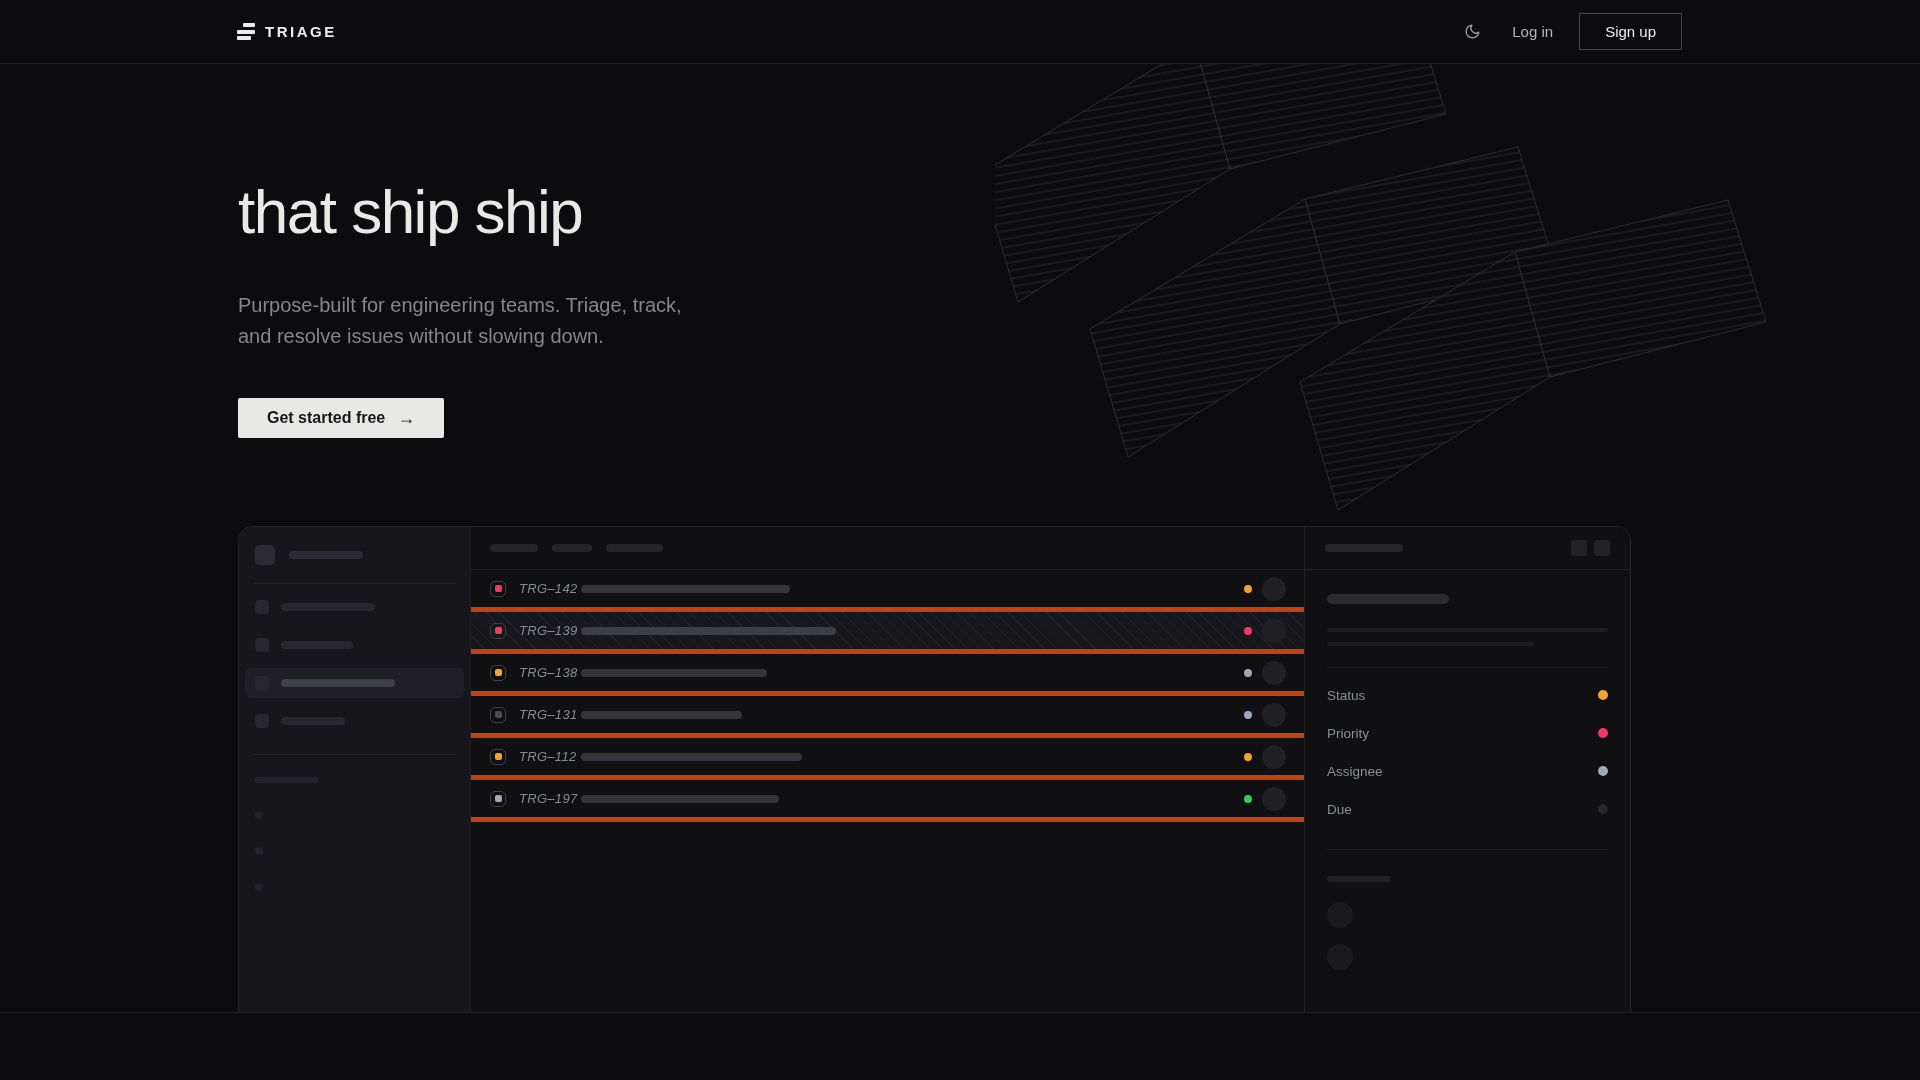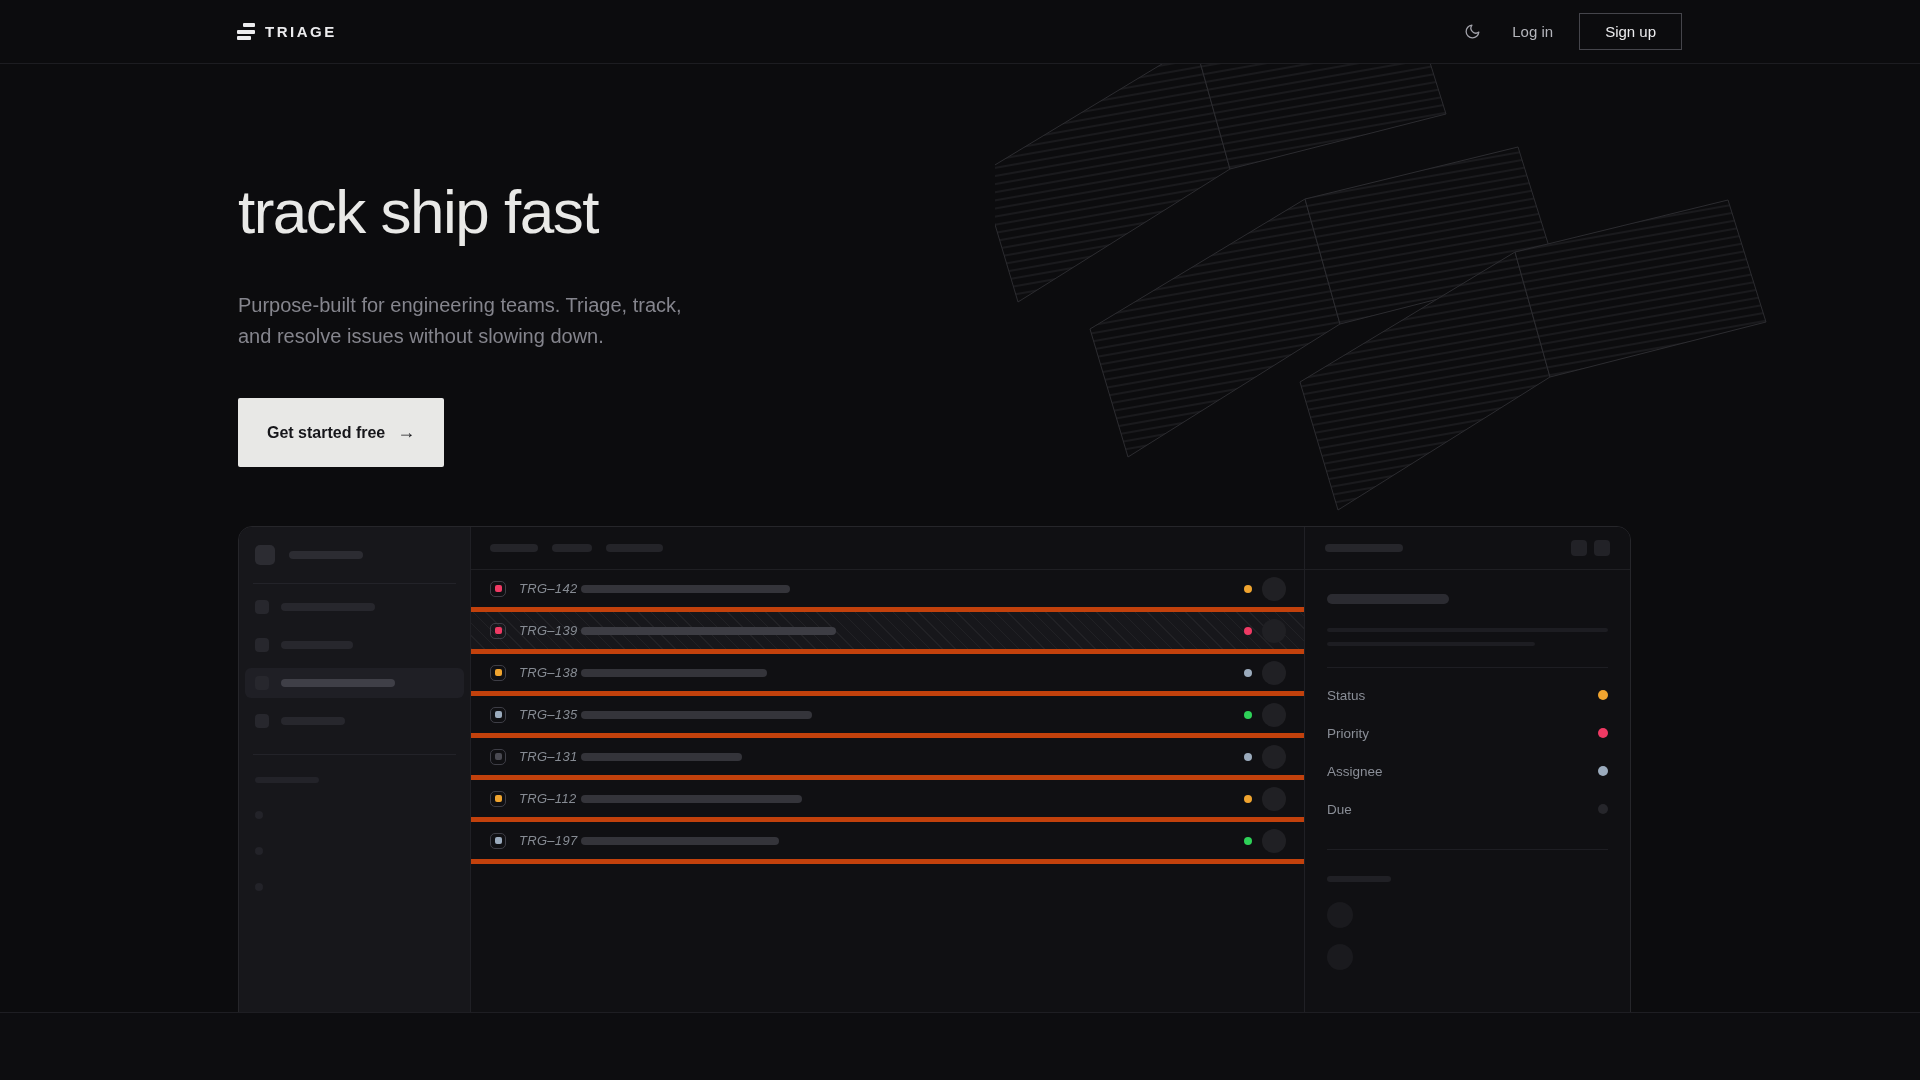--- a/index.html
+++ b/index.html
@@ -24,21 +24,21 @@
   .signup { font-size:15px; color:#ececee; border:1px solid #45454b; background:transparent;
     padding:9px 25px; border-radius:0; cursor:pointer; font-family:inherit; }
 
   
   .hero { position:absolute; left:0; top:64px; width:1920px; height:948px; overflow:hidden; }
   .deco { position:absolute; left:995px; top:0; width:800px; height:455px; pointer-events:none; }
   .hero-title { position:absolute; left:238px; top:50px; font-size:62px; line-height:65px;
     font-weight:500; letter-spacing:-1.5px; color:#e9e9e7; }
   .hero-sub { position:absolute; left:238px; top:226px; width:475px; font-size:20px;
     line-height:31px; color:#85858d; font-weight:400; }
-  .cta { position:absolute; left:238px; top:334px; height:69px; display:inline-flex;
+  .cta { position:absolute; left:238px; top:334px; height:40px; display:inline-flex;
     align-items:center; gap:12px; padding:8px 29px; background:#e8e8e6; color:#16161a;
     border:none; font-family:inherit; font-size:16px; font-weight:700; border-radius:2px; cursor:pointer; }
   .cta .arr { font-size:18px; font-weight:400; }
 
   
   .card { position:absolute; left:238px; top:462px; width:1393px; height:580px;
     background:#101013; border:1px solid #26262a; border-radius:14px;
     display:flex; overflow:hidden; }
 
   
@@ -137,21 +137,21 @@
           <path d="M250,165 L215,40 L428,-12 L466,110 Z" fill="url(#hl)" stroke="#2c2c30" stroke-width="1"></path>
         </g>
       </defs>
       <use href="#ribbon" x="-15" y="-60"></use>
       <use href="#ribbon" x="95" y="95"></use>
       <use href="#ribbon" x="305" y="148"></use>
     </svg>
 
     <h1 class="hero-title">
       <br>
-      <span>track ship fast</span>
+      <span>that ship ship</span>
     </h1>
 
     <p class="hero-sub">Purpose-built for engineering teams. Triage, track, and resolve issues without slowing down.</p>
 
     <button class="cta">
       <span>Get started free</span>
       <span class="arr">→</span>
     </button>
 
     <div class="card">
@@ -210,29 +210,20 @@
     <span class="sdot" style="background: rgb(239, 58, 100);"></span>
     <span class="iav"></span>
   </div>
             <div class="row">
     <span class="cbx">
       <span class="cbx-dot" style="background: rgb(240, 164, 47);"></span>
     </span>
     <span class="iid">TRG–138</span>
     <span class="ibar" style="width: 186px;"></span>
     <span class="sdot" style="background: rgb(155, 171, 189);"></span>
-    <span class="iav"></span>
-  </div>
-            <div class="row">
-    <span class="cbx">
-      <span class="cbx-dot" style="background: rgb(155, 171, 189);"></span>
-    </span>
-    <span class="iid">TRG–135</span>
-    <span class="ibar" style="width: 231px;"></span>
-    <span class="sdot" style="background: rgb(46, 209, 88);"></span>
     <span class="iav"></span>
   </div>
             <div class="row">
     <span class="cbx">
       <span class="cbx-dot" style="background: rgb(74, 74, 82);"></span>
     </span>
     <span class="iid">TRG–131</span>
     <span class="ibar" style="width: 161px;"></span>
     <span class="sdot" style="background: rgb(155, 171, 189);"></span>
     <span class="iav"></span>

